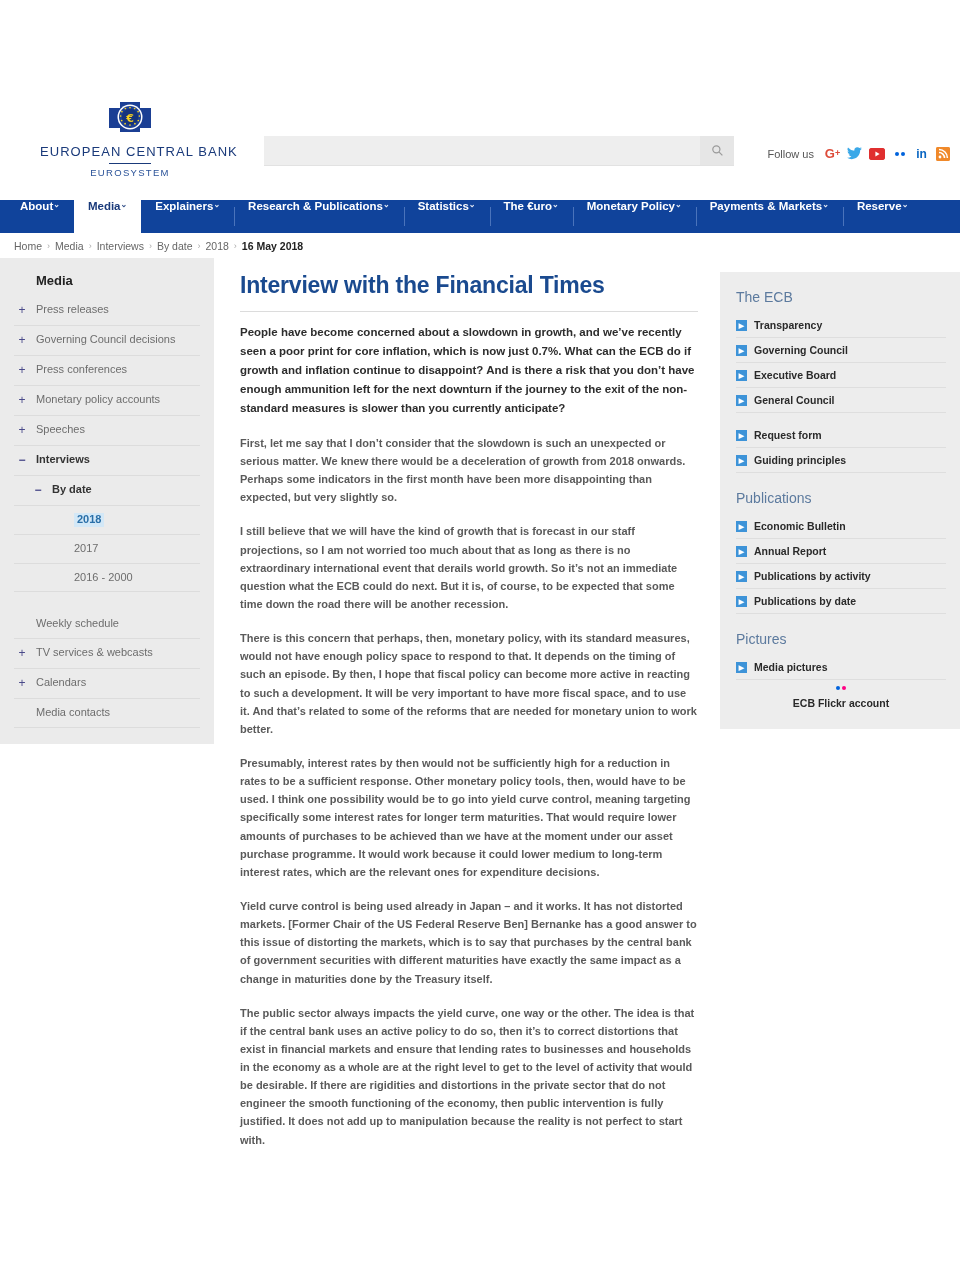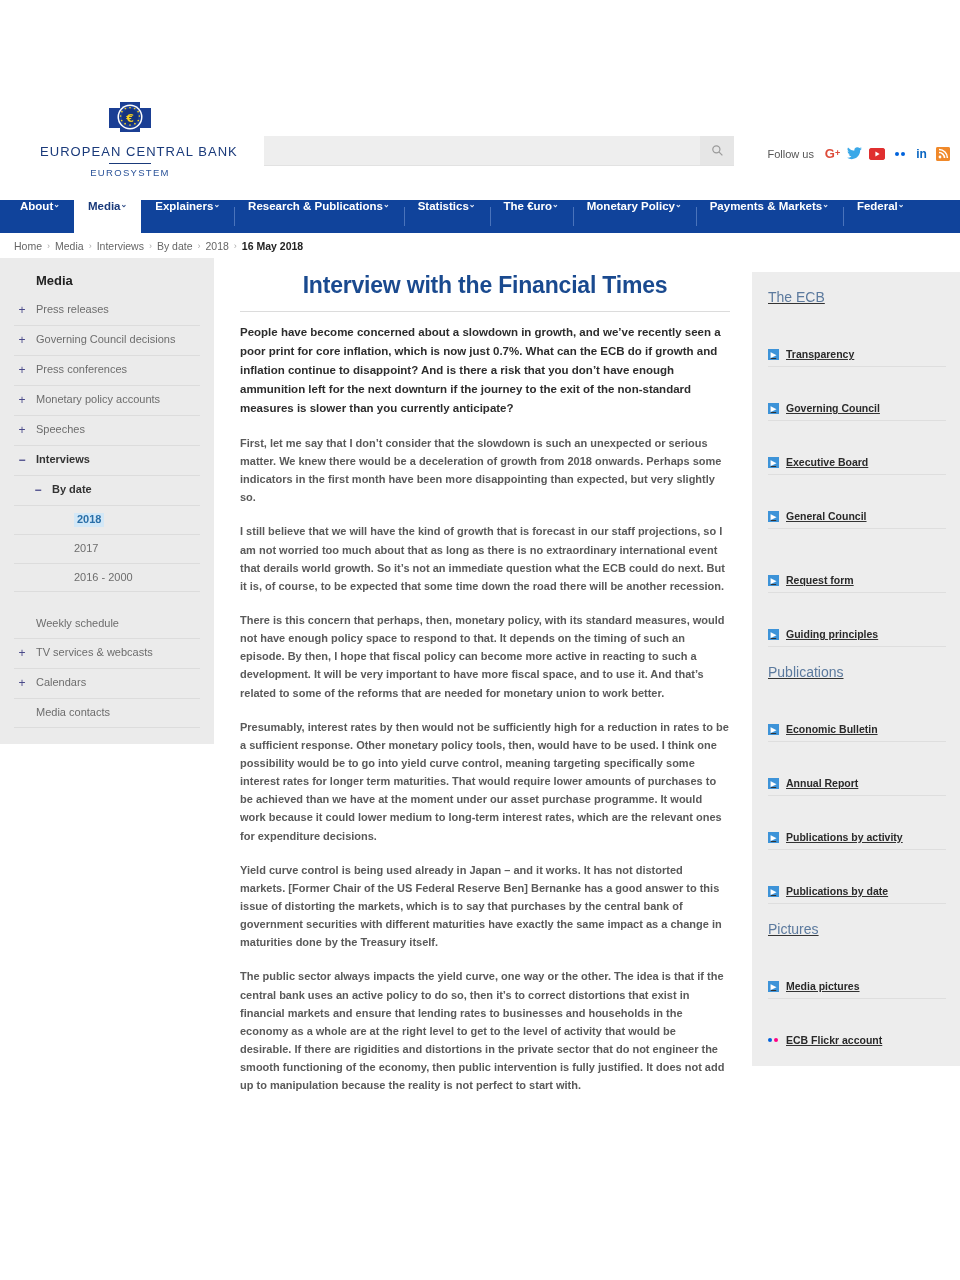--- a/index.html
+++ b/index.html
@@ -105,46 +105,46 @@
   .ls-item.lvl2 { padding-left: 16px; }
   .ls-item.lvl3 { padding-left: 38px; }
   .ls-item.sel .ls-label { background: #d3e8f7; color: #2a6fa8; font-weight: bold; padding: 0 3px; }
   .ls-gap { height: 18px; }
   .ls-item.nosign .ls-sign { color: transparent; }
 
   
   .main { flex: 1; padding: 14px 22px 30px 26px; min-width: 0; }
   .art-title {
     font-size: 23px; color: #1a4a8f; font-weight: bold; letter-spacing: -0.2px;
-    padding-bottom: 12px; border-bottom: 1px solid #dcdcdc; margin-bottom: 11px; text-align: center;
+    padding-bottom: 12px; border-bottom: 1px solid #dcdcdc; margin-bottom: 11px;
   }
   .art-sub {
     font-size: 11.5px; font-weight: bold; color: #2d2d2d; line-height: 1.55;
     margin-bottom: 16px;
   }
   .art-q {
     font-size: 11.5px; font-weight: bold; color: #2d2d2d; line-height: 1.65;
     margin-bottom: 16px;
   }
   .art-p {
     font-size: 11px; color: #5a5a5a; line-height: 1.65; margin-bottom: 16px; font-weight: bold;
   }
 
   
-  .rsidebar { width: 208px; flex: none; padding-top: 14px; text-decoration: underline; }
+  .rsidebar { width: 240px; flex: none; padding-top: 14px; }
   .rs-box { background: #ededed; padding: 10px 14px 14px 16px; }
   .rs-head {
     font-size: 14px; color: #5c7a9e; padding: 7px 0 8px; font-weight: normal;
   }
   .rs-item {
     display: flex; align-items: center; gap: 7px;
     font-size: 10.5px; font-weight: bold; color: #2a2a2a;
-    padding: 6px 0; border-bottom: 1px solid #dedede; cursor: pointer; margin-top: 29px;
-  }
-  .rs-item:last-child { border-bottom: 0; }
+    padding: 6px 0; border-bottom: 1px solid #dedede; cursor: pointer;
+  }
+  .rs-item:last-child { border-bottom: 0; flex-direction: column; }
   .rs-arrow {
     width: 11px; height: 11px; background: #3d93d8; flex: none;
     display: flex; align-items: center; justify-content: center;
     color: #fff; font-size: 7px; line-height: 1;
   }
   .rs-flickr { display: flex; gap: 2px; width: 11px; flex: none; align-items: center; }
   .rs-flickr i { width: 4px; height: 4px; border-radius: 50%; display: block; }
   .rs-divider { height: 10px; }
 </style>
 </head>
@@ -256,21 +256,21 @@
       </div>
       <div class="nav-item">
         <span>Monetary Policy</span>
         <span class="caret">⌄</span>
       </div>
       <div class="nav-item">
         <span>Payments &amp; Markets</span>
         <span class="caret">⌄</span>
       </div>
       <div class="nav-item">
-        <span>Federal</span>
+        <span>Reserve</span>
         <span class="caret">⌄</span>
       </div>
     </div>
 
   <div class="breadcrumb" id="bc-root">
       <span class="bc-item">Home</span>
       <span class="bc-sep">›</span>
       <span class="bc-item">Media</span>
       <span class="bc-sep">›</span>
       <span class="bc-item">Interviews</span>

